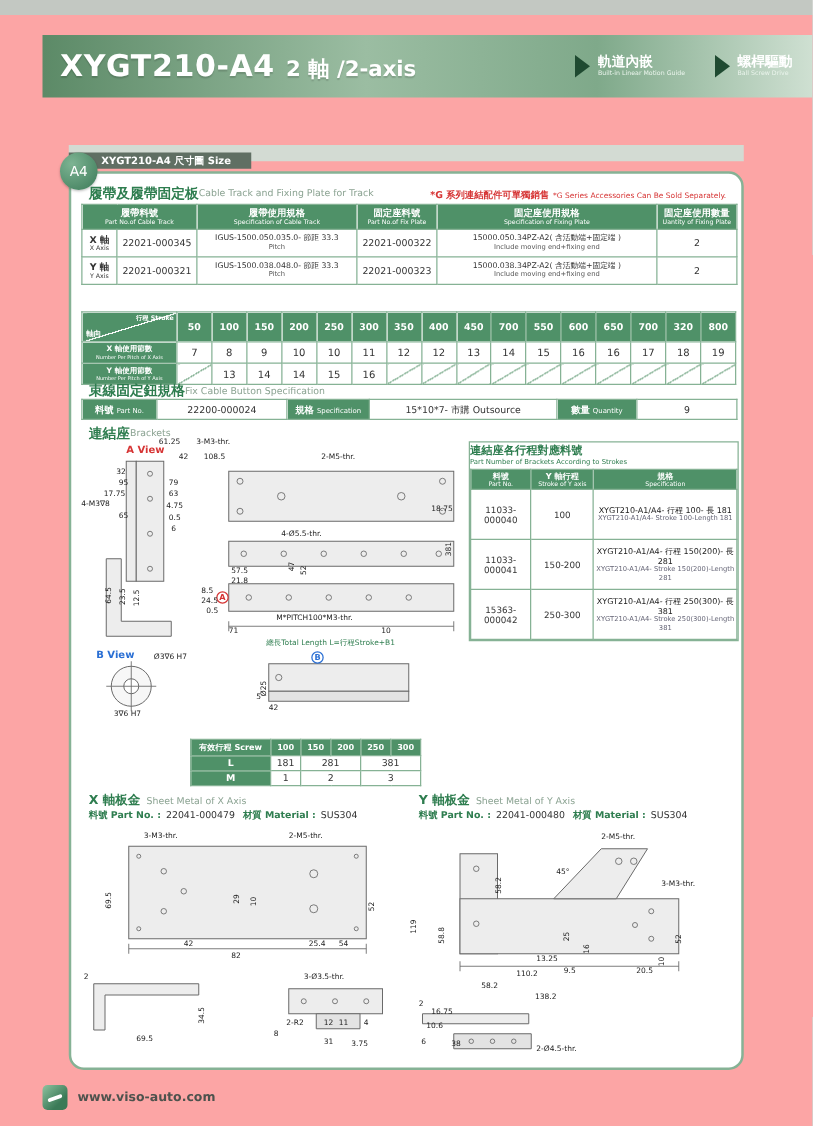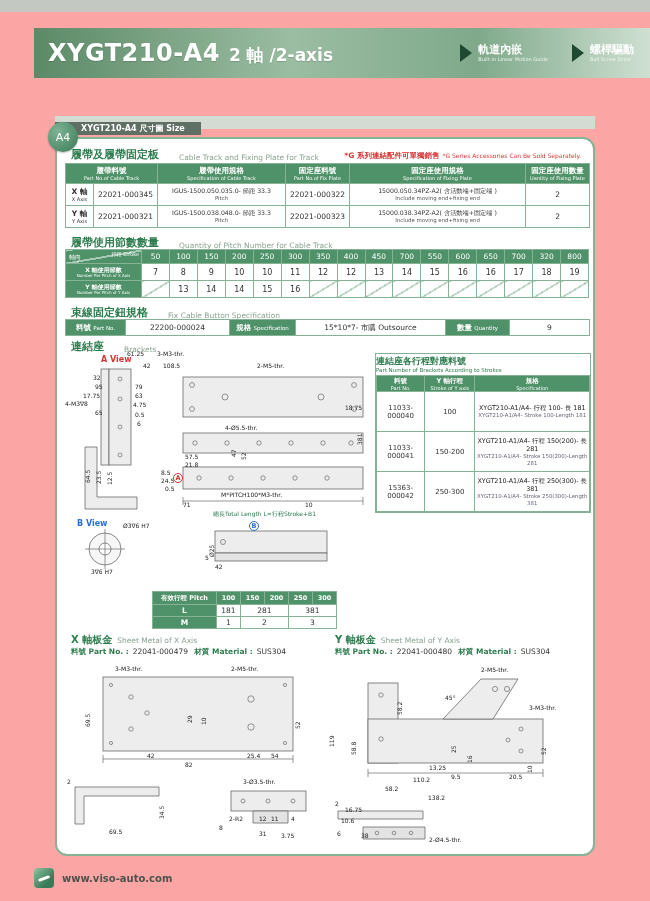--- a/index.html
+++ b/index.html
@@ -22,21 +22,21 @@
 
   
   .secbar{position:absolute;top:104px;left:55px;width:540px;height:13px;background:#d3dbd3}
   .seg{display:inline-block;height:13px;line-height:13px;background:#606f63;color:#fff;font-size:8px;font-weight:bold;padding:0 16px 0 26px}
   .a4badge{position:absolute;top:110px;left:48px;width:30px;height:30px;border-radius:50%;
            background:radial-gradient(circle at 32% 30%,#7db493,#3c7a58);color:#fff;font-size:11px;font-weight:normal;
            display:flex;align-items:center;justify-content:center;z-index:5;box-shadow:0 1px 2px rgba(0,0,0,.25)}
 
   
   #sheet{position:absolute;top:125px;left:55px;width:540px;height:719px;background:#fff;border:2px solid #86b295;border-radius:12px}
-  .sec-title{position:absolute;display:flex;align-items:flex-end;gap:20px;white-space:nowrap}
+  .sec-title{position:absolute;display:flex;align-items:center;gap:0;white-space:nowrap}
   .tz{font-size:11px;font-weight:bold;color:#2e7d4f}
   .te{font-size:7.5px;color:#8ba392}
   .note{position:absolute;right:12px;top:12px;color:#d63535;display:flex;align-items:baseline;gap:3px;white-space:nowrap}
   .nz{font-size:7.5px;font-weight:bold}
   .ne{font-size:6px}
 
   table{border-collapse:collapse}
   th,td{overflow:hidden}
 
   .t1{position:absolute;left:8px;top:24px;width:524px;table-layout:fixed}
@@ -45,21 +45,21 @@
   .t1 .hz{display:block;font-size:7.5px;font-weight:bold;line-height:9px}
   .t1 .he{display:block;font-size:5px;font-weight:normal;line-height:6px}
   .t1 td{height:22px;font-size:7.5px;color:#333}
   .t1 .az{display:block;font-size:7.5px;font-weight:bold;line-height:9px}
   .t1 .ae{display:block;font-size:5px;line-height:6px}
   .t1 .sz{display:block;font-size:6.2px;line-height:8px}
   .t1 .se{display:block;font-size:5.4px;line-height:7px;color:#555}
 
   .t2{position:absolute;left:8px;top:110px;width:524px;table-layout:fixed}
   .t2 th,.t2 td{border:1px solid #86b295;text-align:center}
-  .t2 th{background:#4f9168;color:#fff;font-size:7.5px;height:14px;font-weight:normal}
+  .t2 th{background:#4f9168;color:#fff;font-size:7.5px;height:24px;font-weight:bold}
   .t2 td{height:17px;color:#333;font-size:8px}
   .t2 .lbl{width:76px}
   .t2 td.lbl{background:#4f9168;color:#fff}
   .t2 .rz{display:block;font-size:6px;font-weight:bold;line-height:7px}
   .t2 .re{display:block;font-size:4px;line-height:5px;font-weight:normal}
   .t2 .corner{position:relative;background-color:#4f9168;
      background-image:linear-gradient(to bottom right,transparent calc(50% - .5px),#fff calc(50% - .5px),#fff calc(50% + .5px),transparent calc(50% + .5px))}
   .t2 .cz{position:absolute;left:3px;bottom:1px;font-size:6px}
   .t2 .ce{position:absolute;right:2px;top:1px;font-size:5px}
   .t2 td.na{background-image:linear-gradient(to bottom right,transparent calc(50% - .5px),#86b295 calc(50% - .5px),#86b295 calc(50% + .5px),transparent calc(50% + .5px))}
@@ -222,24 +222,20 @@
           <td>22021-000323</td>
           <td>
               <span class="sz">15000.038.34PZ-A2( 含活動端+固定端 )</span>
               <span class="se">Include moving end+fixing end</span>
             </td>
           <td>2</td>
         </tr>
       </tbody>
     </table>
 
-    <div class="sec-title" style="left:14px;top:96px">
-      <span class="tz">履帶使用節數數量</span>
-      <span class="te">Quantity of Pitch Number for Cable Track</span>
-    </div>
 
     <table class="t2">
       <tbody>
           <tr>
         <th class="lbl corner">
           <span class="cz">軸向</span>
           <span class="ce">行程 Stroke</span>
         </th>
       <th>50</th>
             <th>100</th>
@@ -472,21 +468,21 @@
                 <span class="se2">XYGT210-A1/A4- Stroke 250(300)-Length 381</span>
               </td>
         </tr>
       </tbody>
         </table>
     </div>
 
     <table class="mt">
       <tbody>
           <tr>
-        <th class="hl">有效行程 Pitch</th>
+        <th class="hl">有效行程 Screw</th>
       <th class="c">100</th>
             <th class="c">150</th>
             <th class="c">200</th>
             <th class="c">250</th>
             <th class="c">300</th>
           </tr>
       <tr>
         <td class="g">L</td>
         <td>181</td>
         <td colspan="2">281</td>

